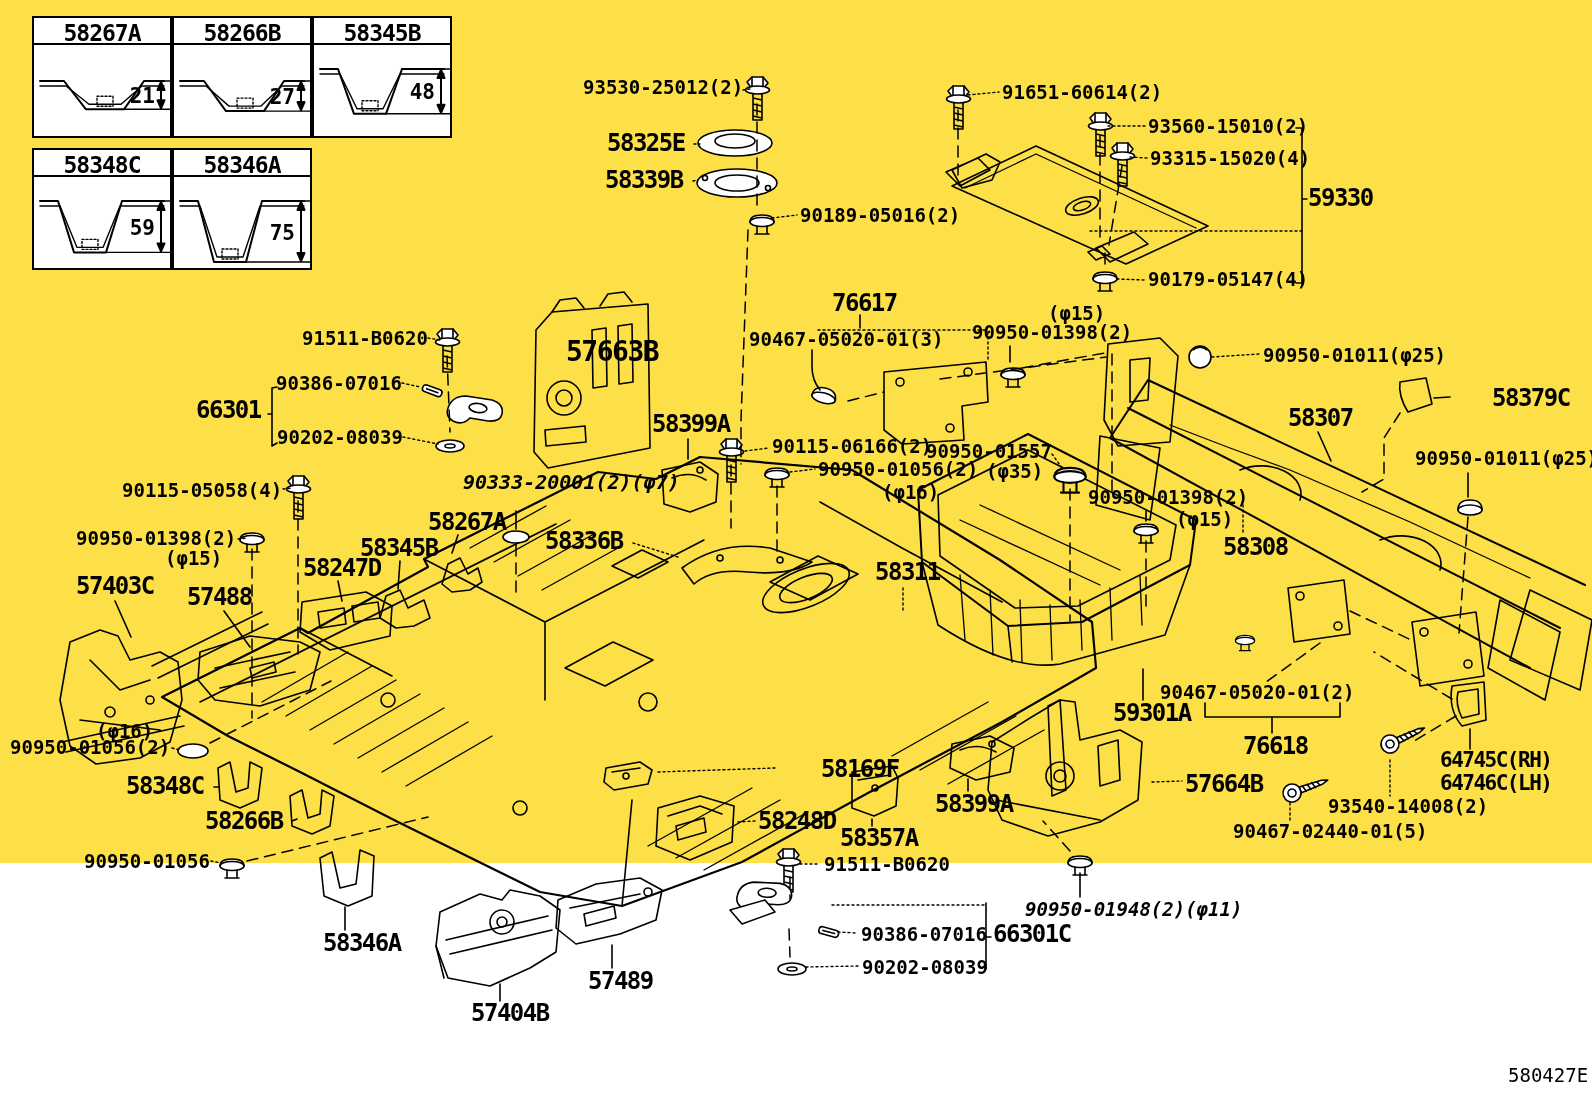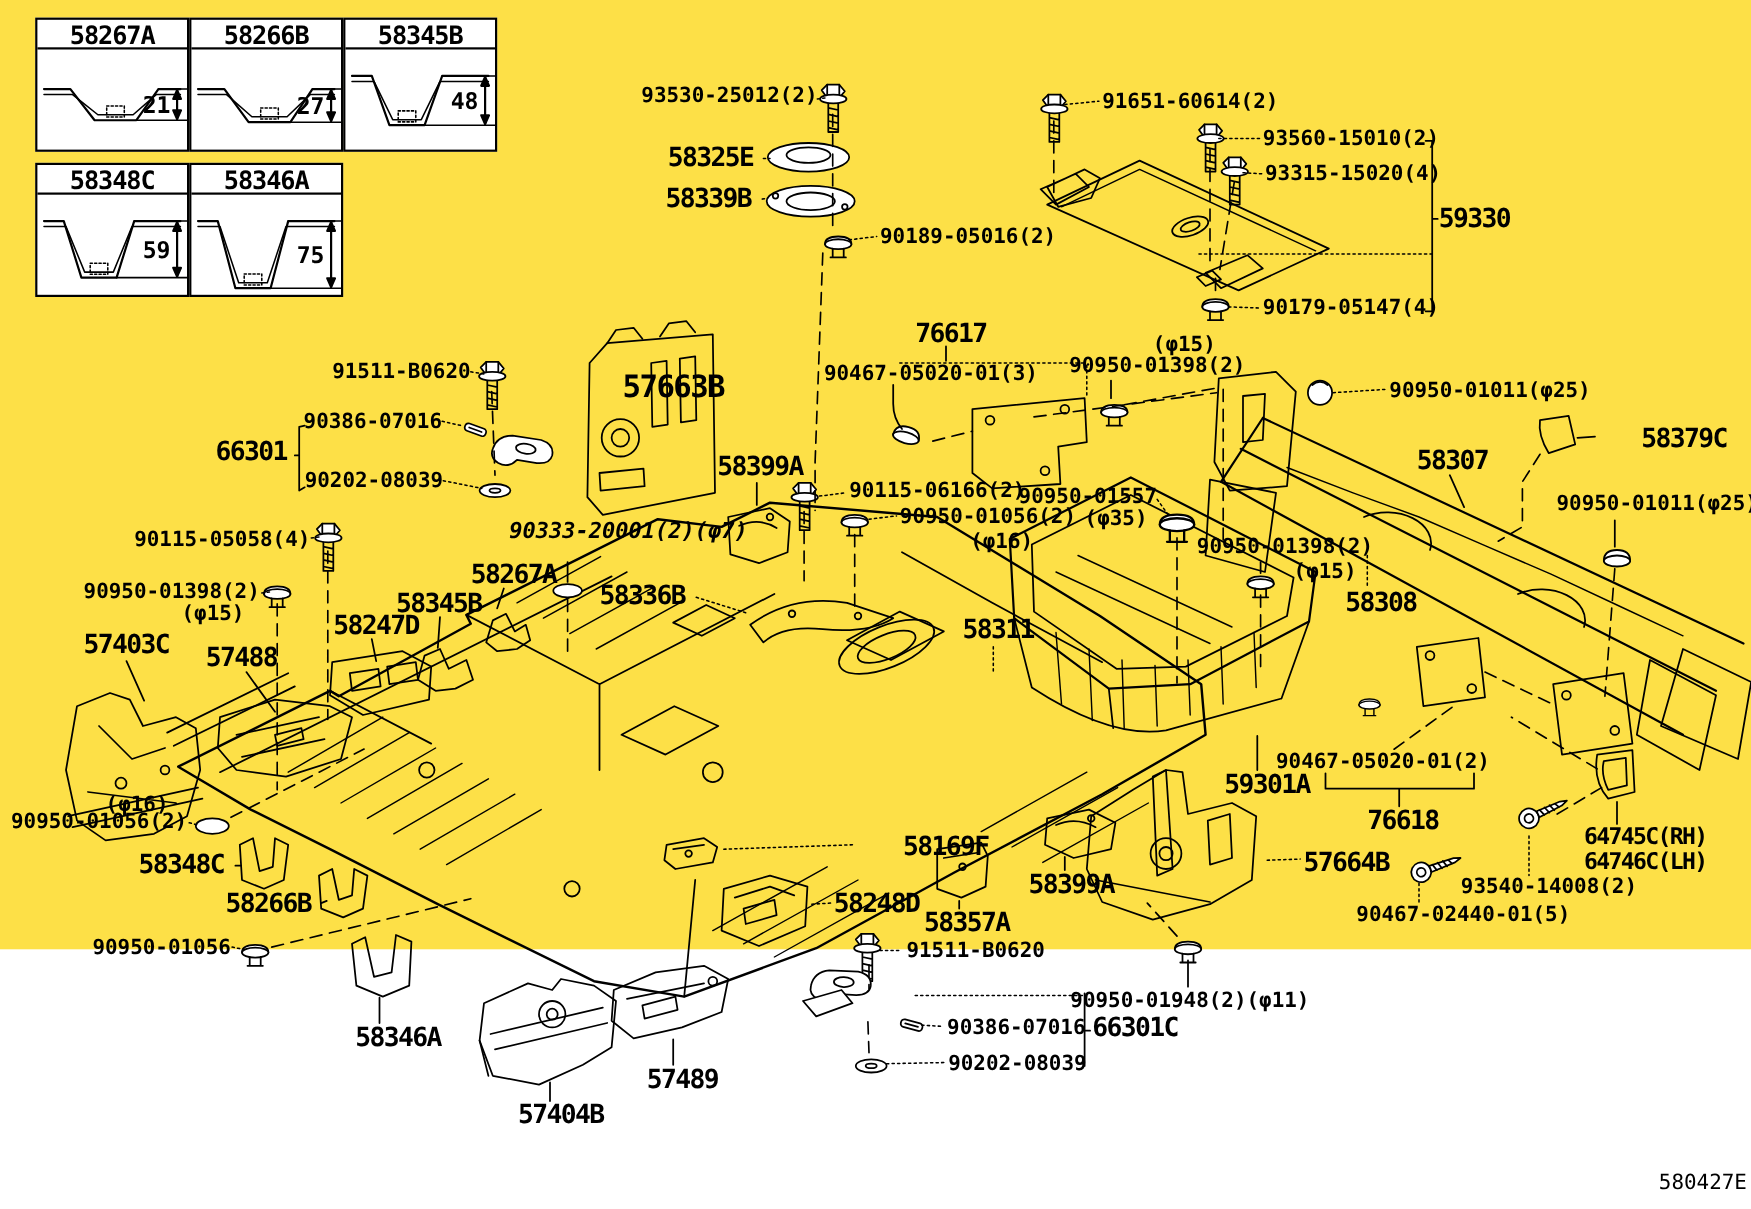--- a/index.html
+++ b/index.html
@@ -387,19 +387,19 @@
       <div class="part-label lbl-code" style="left: 758px; top: 809px; font-size: 24px;">58248D</div>
       <div class="part-label lbl-code" style="left: 840px; top: 826px; font-size: 24px;">58357A</div>
       <div class="part-label lbl-code" style="left: 935px; top: 792px; font-size: 24px;">58399A</div>
       <div class="part-label" style="left: 824px; top: 855px; font-size: 19px;">91511-B0620</div>
       <div class="part-label lbl-code" style="left: 126px; top: 774px; font-size: 24px;">58348C</div>
       <div class="part-label lbl-code" style="left: 205px; top: 809px; font-size: 24px;">58266B</div>
       <div class="part-label" style="left: 84px; top: 852px; font-size: 19px;">90950-01056</div>
       <div class="part-label" style="left: 861px; top: 925px; font-size: 19px;">90386-07016</div>
       <div class="part-label lbl-code" style="left: 993px; top: 922px; font-size: 24px; text-align: right;">66301C</div>
       <div class="part-label" style="left: 862px; top: 958px; font-size: 19px;">90202-08039</div>
-      <div class="part-label" style="left: 973px; top: 900px; font-size: 19px;">90950-01948(2)(φ11)</div>
+      <div class="part-label" style="left: 1025px; top: 900px; font-size: 19px; font-style: italic;">90950-01948(2)(φ11)</div>
       <div class="part-label lbl-code" style="left: 323px; top: 931px; font-size: 24px;">58346A</div>
       <div class="part-label lbl-code" style="left: 471px; top: 1001px; font-size: 24px;">57404B</div>
       <div class="part-label lbl-code" style="left: 588px; top: 969px; font-size: 24px;">57489</div>
       <div class="part-label" style="left: 1508px; top: 1066px; font-size: 19px; font-weight: normal;">580427E</div>
     </div>
 </div>
 
 </body></html>

